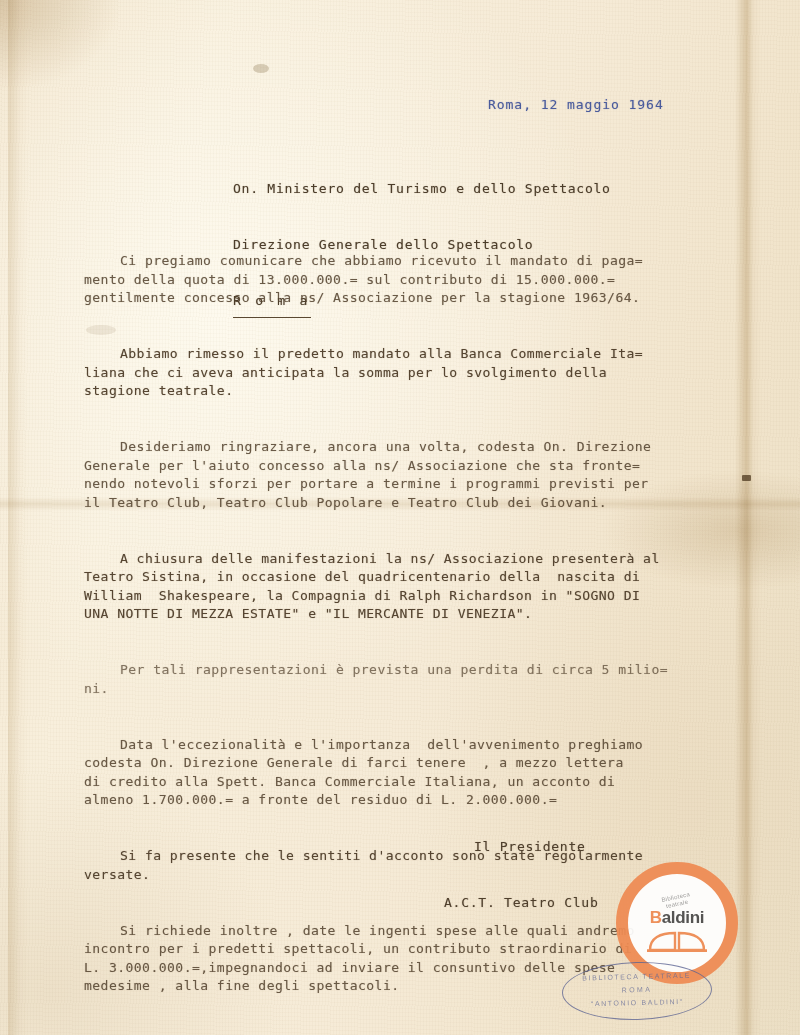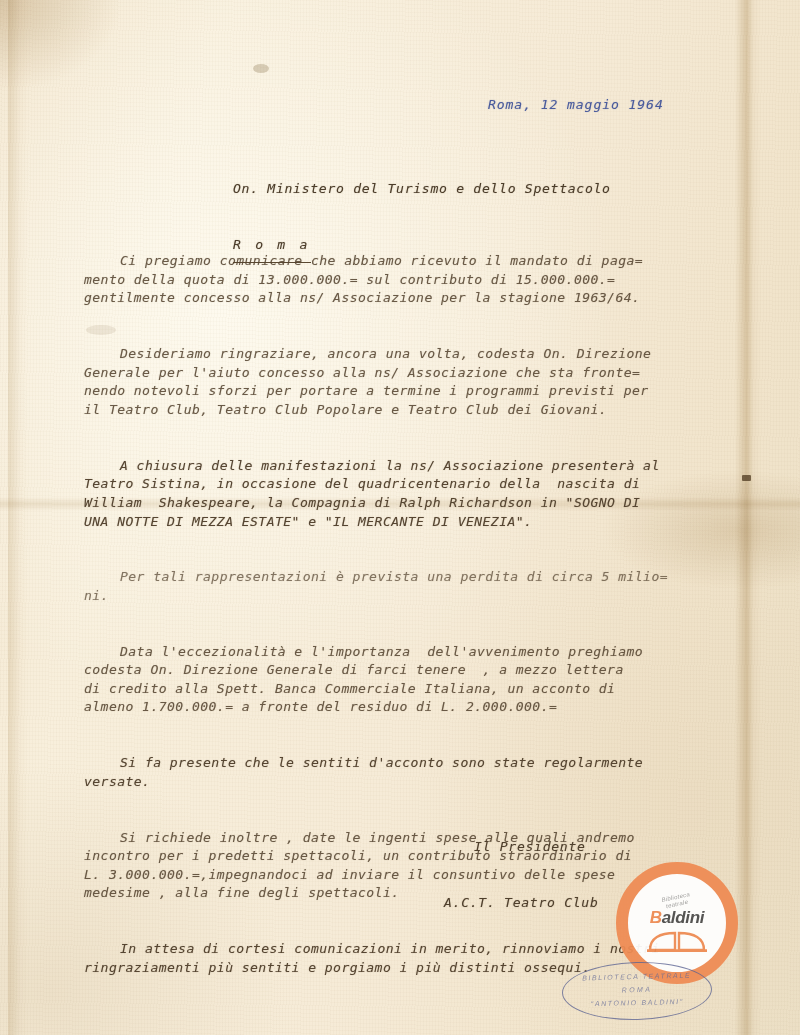--- a/index.html
+++ b/index.html
@@ -13,21 +13,20 @@
     width: 800px;
     height: 1035px;
     overflow: hidden;
     background-color: #f6ebd6;
     background-image:
       radial-gradient(ellipse 70% 55% at 28% 30%, rgba(255,252,242,0.85) 0%, rgba(255,252,242,0) 70%),
       radial-gradient(ellipse 50% 40% at 88% 78%, rgba(232,216,188,0.55) 0%, rgba(232,216,188,0) 72%),
       radial-gradient(ellipse 40% 30% at 6% 96%, rgba(226,210,181,0.5) 0%, rgba(226,210,181,0) 75%),
       linear-gradient(104deg, #f3e6cf 0%, #f8efdc 22%, #f6ebd7 55%, #f1e4cb 80%, #ece0c6 100%);
     font-family: "DejaVu Sans Mono", "Liberation Mono", monospace;
-    font-style: italic;
     -webkit-font-smoothing: antialiased;
   }
 
   
   #grain {
     position: absolute; inset: 0;
     pointer-events: none;
     background-image:
       repeating-linear-gradient(91deg, rgba(160,140,105,0.045) 0px, rgba(160,140,105,0.045) 1px, rgba(0,0,0,0) 1px, rgba(0,0,0,0) 3px),
       repeating-linear-gradient(2deg, rgba(150,130,98,0.035) 0px, rgba(150,130,98,0.035) 1px, rgba(0,0,0,0) 1px, rgba(0,0,0,0) 4px);
@@ -196,27 +195,31 @@
   <div class="crease c1"></div>
   <div class="crease corner"></div>
   <div class="spot s1"></div>
   <div class="spot s2"></div>
   <div class="spot s3"></div>
 
   <div class="typed" id="date-line">Roma, 12 maggio 1964</div>
 
   <div class="typed" id="addressee">
     <span class="line">On. Ministero del Turismo e dello Spettacolo</span>
+    <span class="line">Direzione Generale dello Spettacolo</span>
     <span class="line"><span class="city">R o m a</span></span>
   </div>
 
   <div class="typed" id="body">
     <p class="fade-a">Ci pregiamo comunicare che abbiamo ricevuto il mandato di paga=
 mento della quota di 13.000.000.= sul contributo di 15.000.000.=
 gentilmente concesso alla ns/ Associazione per la stagione 1963/64.</p>
+    <p>Abbiamo rimesso il predetto mandato alla Banca Commerciale Ita=
+liana che ci aveva anticipata la somma per lo svolgimento della
+stagione teatrale.</p>
     <p class="fade-a">Desideriamo ringraziare, ancora una volta, codesta On. Direzione
 Generale per l'aiuto concesso alla ns/ Associazione che sta fronte=
 nendo notevoli sforzi per portare a termine i programmi previsti per
 il Teatro Club, Teatro Club Popolare e Teatro Club dei Giovani.</p>
     <p>A chiusura delle manifestazioni la ns/ Associazione presenterà al
 Teatro Sistina, in occasione del quadricentenario della  nascita di
 William  Shakespeare, la Compagnia di Ralph Richardson in "SOGNO DI
 UNA NOTTE DI MEZZA ESTATE" e "IL MERCANTE DI VENEZIA".</p>
     <p class="fade-b">Per tali rappresentazioni è prevista una perdita di circa 5 milio=
 ni.</p>

